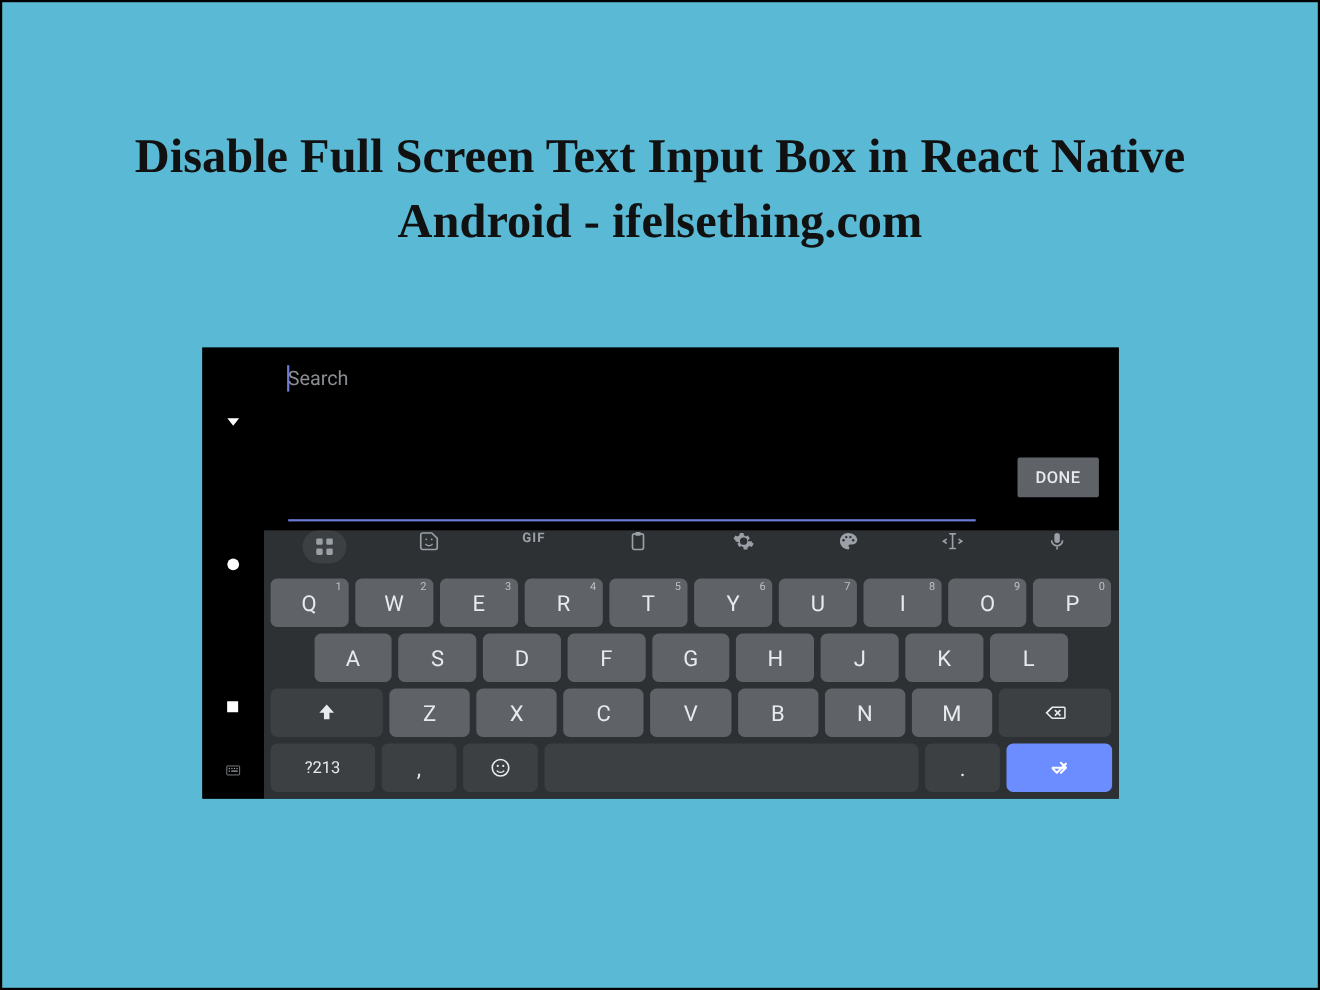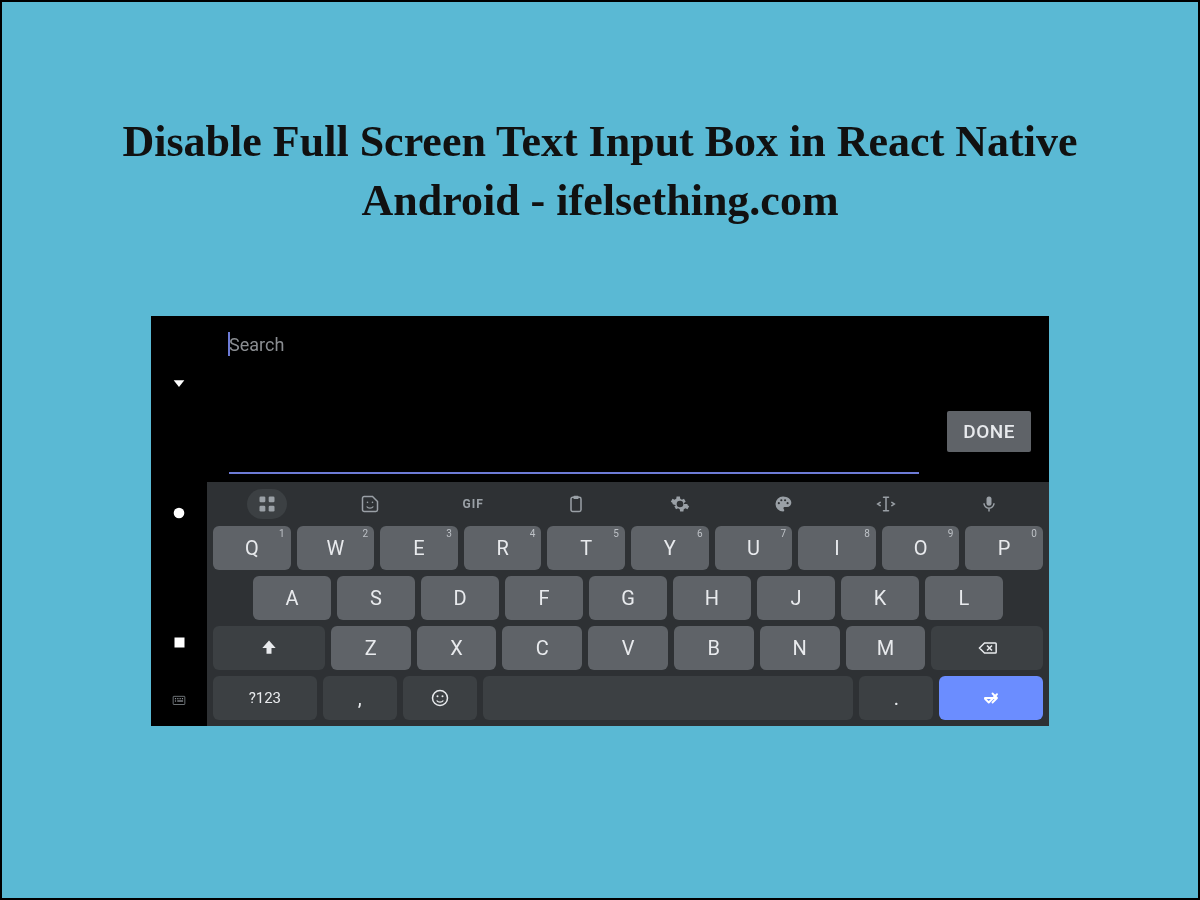--- a/index.html
+++ b/index.html
@@ -16,21 +16,21 @@
     font-size: 44px;
     color: #111;
     text-align: center;
     margin-top: 110px;
     line-height: 1.35;
     font-weight: 700;
     max-width: 1050px;
   }
   .phone {
     margin-top: 85px;
-    width: 898px;
+    width: 833px;
     height: 410px;
     background: #000;
     display: flex;
     position: relative;
     font-family: Roboto, Arial, sans-serif;
   }
   .navbar {
     width: 56px;
     background: #000;
     display: flex;
@@ -71,42 +71,42 @@
     bottom: 8px;
     height: 2px;
     background: #6d7bd6;
   }
   .done-btn {
     position: absolute;
     right: 18px;
     bottom: 30px;
     background: #5f6368;
     color: #e8eaed;
-    font-size: 19px;
+    font-size: 15px;
     font-weight: 500;
     letter-spacing: 0.5px;
     padding: 9px 16px;
     border-radius: 2px;
   }
   .keyboard {
     background: #2e3134;
     display: flex;
     flex-direction: column;
   }
   .suggest-row {
     display: flex;
     align-items: center;
     height: 44px;
     padding: 0 10px;
     gap: 4px;
   }
   .sugg-item {
     flex: 1;
     display: flex;
-    align-items: center;
+    align-items: flex-start;
     justify-content: center;
     color: #9aa0a6;
     height: 100%;
   }
   .sugg-pill {
     background: #3c4043;
     border-radius: 20px;
     width: 40px;
     height: 30px;
     display:flex; align-items:center; justify-content:center;
@@ -275,21 +275,21 @@
           </div>
           <div id="row3" style="display:contents"><div class="key">Z</div><div class="key">X</div><div class="key">C</div><div class="key">V</div><div class="key">B</div><div class="key">N</div><div class="key">M</div></div>
           <div class="key dark fn">
             <svg class="icon-svg" viewBox="0 0 24 24">
                 <path d="M22 6H9l-6 6 6 6h13a1 1 0 0 0 1-1V7a1 1 0 0 0-1-1z" fill="none" stroke="#e8eaed" stroke-width="1.8"></path>
                 <path d="M12 9l6 6M18 9l-6 6" stroke="#e8eaed" stroke-width="1.8"></path>
               </svg>
           </div>
         </div>
         <div class="krow">
-          <div class="key dark fn" style="font-size:15px">?123</div>
+          <div class="key dark fn" style="font-size:15px">?213</div>
           <div class="key dark">,</div>
           <div class="key dark">
             <svg class="icon-svg" viewBox="0 0 24 24">
                 <circle cx="12" cy="12" r="9" fill="none" stroke="#e8eaed" stroke-width="1.8"></circle>
                 <circle cx="9" cy="10" r="1.2"></circle>
                 <circle cx="15" cy="10" r="1.2"></circle>
                 <path d="M8 15c1 1.5 2.5 2 4 2s3-.5 4-2" fill="none" stroke="#e8eaed" stroke-width="1.6"></path>
               </svg>
           </div>
           <div class="key dark space"></div>

